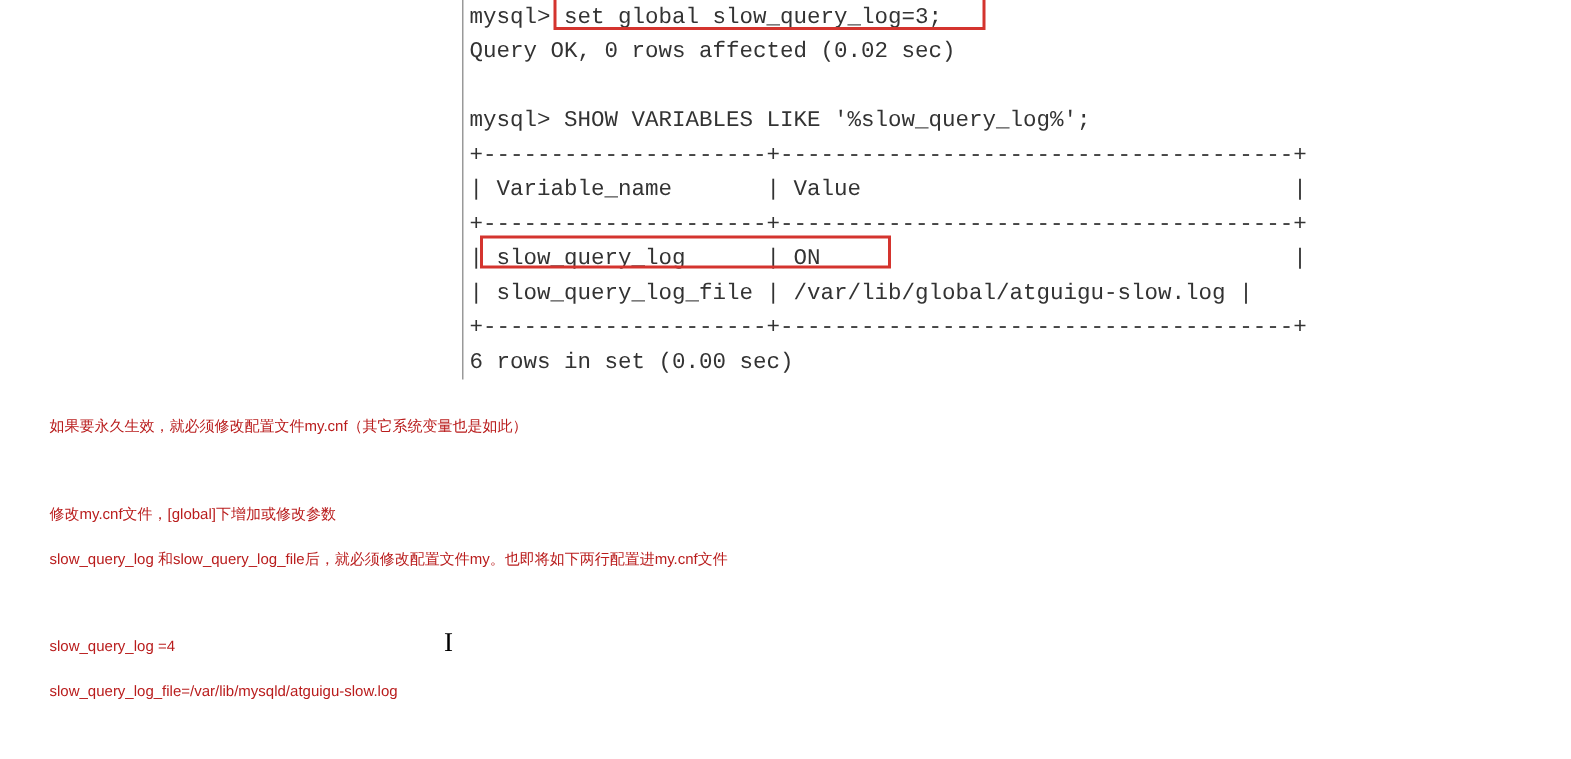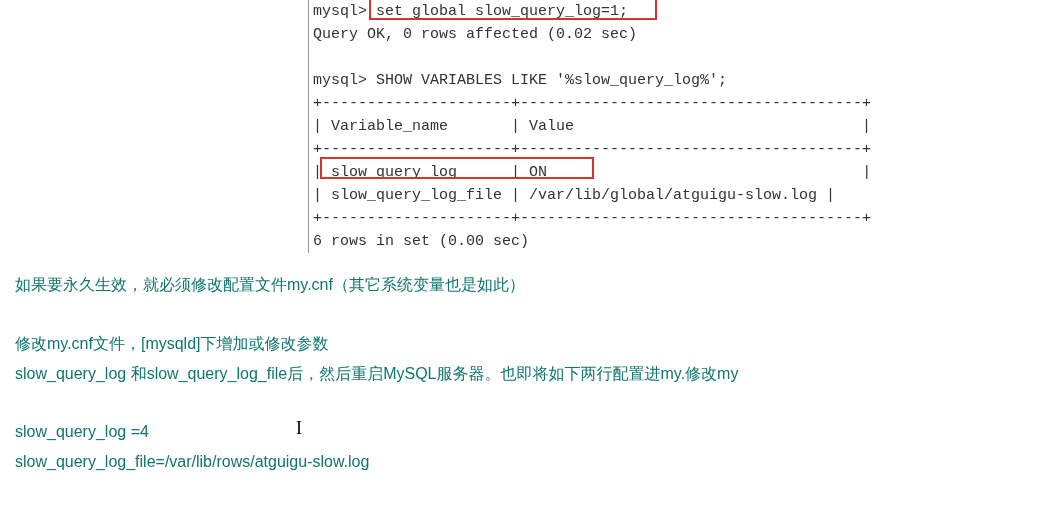--- a/index.html
+++ b/index.html
@@ -31,56 +31,56 @@
       border: 2px solid #d4342e;
       pointer-events: none;
     }
     .hl2 {
       position: absolute;
       border: 2px solid #d4342e;
       pointer-events: none;
     }
     .text-content {
       position: absolute;
-      left: 15px;
-      font-size: 16px;
+      left: 33px;
+      font-size: 10px;
       line-height: 24px;
-      color: #0f766e;
+      color: #b91c1c;
     }
     .p1 { top: 273px; }
     .p2 { top: 332px; }
     .p3 { top: 362px; }
     .p4 { top: 420px; }
     .p5 { top: 450px; }
     .cursor {
       position: absolute;
       left: 296px;
       top: 418px;
       font-family: serif;
       font-size: 18px;
       color: #000;
     }
   </style>
 </head>
 <body>
 
-<div class="code-block"><span>mysql&gt;</span><span> set global slow_query_log=1;</span>
+<div class="code-block"><span>mysql&gt;</span><span> set global slow_query_log=3;</span>
 <span>Query OK, 0 rows affected (0.02 sec)</span>
 <span></span>
 <span>mysql&gt; SHOW VARIABLES LIKE '%slow_query_log%';</span>
 <span>+---------------------+--------------------------------------+</span>
 <span>| Variable_name       | Value                                |</span>
 <span>+---------------------+--------------------------------------+</span>
 <span>|</span><span> slow_query_log      </span><span>|</span><span> ON  </span><span>                                 |</span>
 <span>| slow_query_log_file | /var/lib/global/atguigu-slow.log |</span>
 <span>+---------------------+--------------------------------------+</span>
 <span>6 rows in set (0.00 sec)</span></div>
 
 <div class="hl1" style="left:369px; top:-2px; width:288px; height:22px;"></div>
 <div class="hl2" style="left:320px; top:157px; width:274px; height:22px;"></div>
 
 <div class="text-content p1">如果要永久生效，就必须修改配置文件my.cnf（其它系统变量也是如此）</div>
-<div class="text-content p2">修改my.cnf文件，[mysqld]下增加或修改参数</div>
-<div class="text-content p3">slow_query_log 和slow_query_log_file后，然后重启MySQL服务器。也即将如下两行配置进my.修改my</div>
+<div class="text-content p2">修改my.cnf文件，[global]下增加或修改参数</div>
+<div class="text-content p3">slow_query_log 和slow_query_log_file后，就必须修改配置文件my。也即将如下两行配置进my.cnf文件</div>
 <div class="text-content p4">slow_query_log =4</div>
-<div class="text-content p5">slow_query_log_file=/var/lib/rows/atguigu-slow.log</div>
+<div class="text-content p5">slow_query_log_file=/var/lib/mysqld/atguigu-slow.log</div>
 
 <div class="cursor">I</div>
 
 </body></html>

